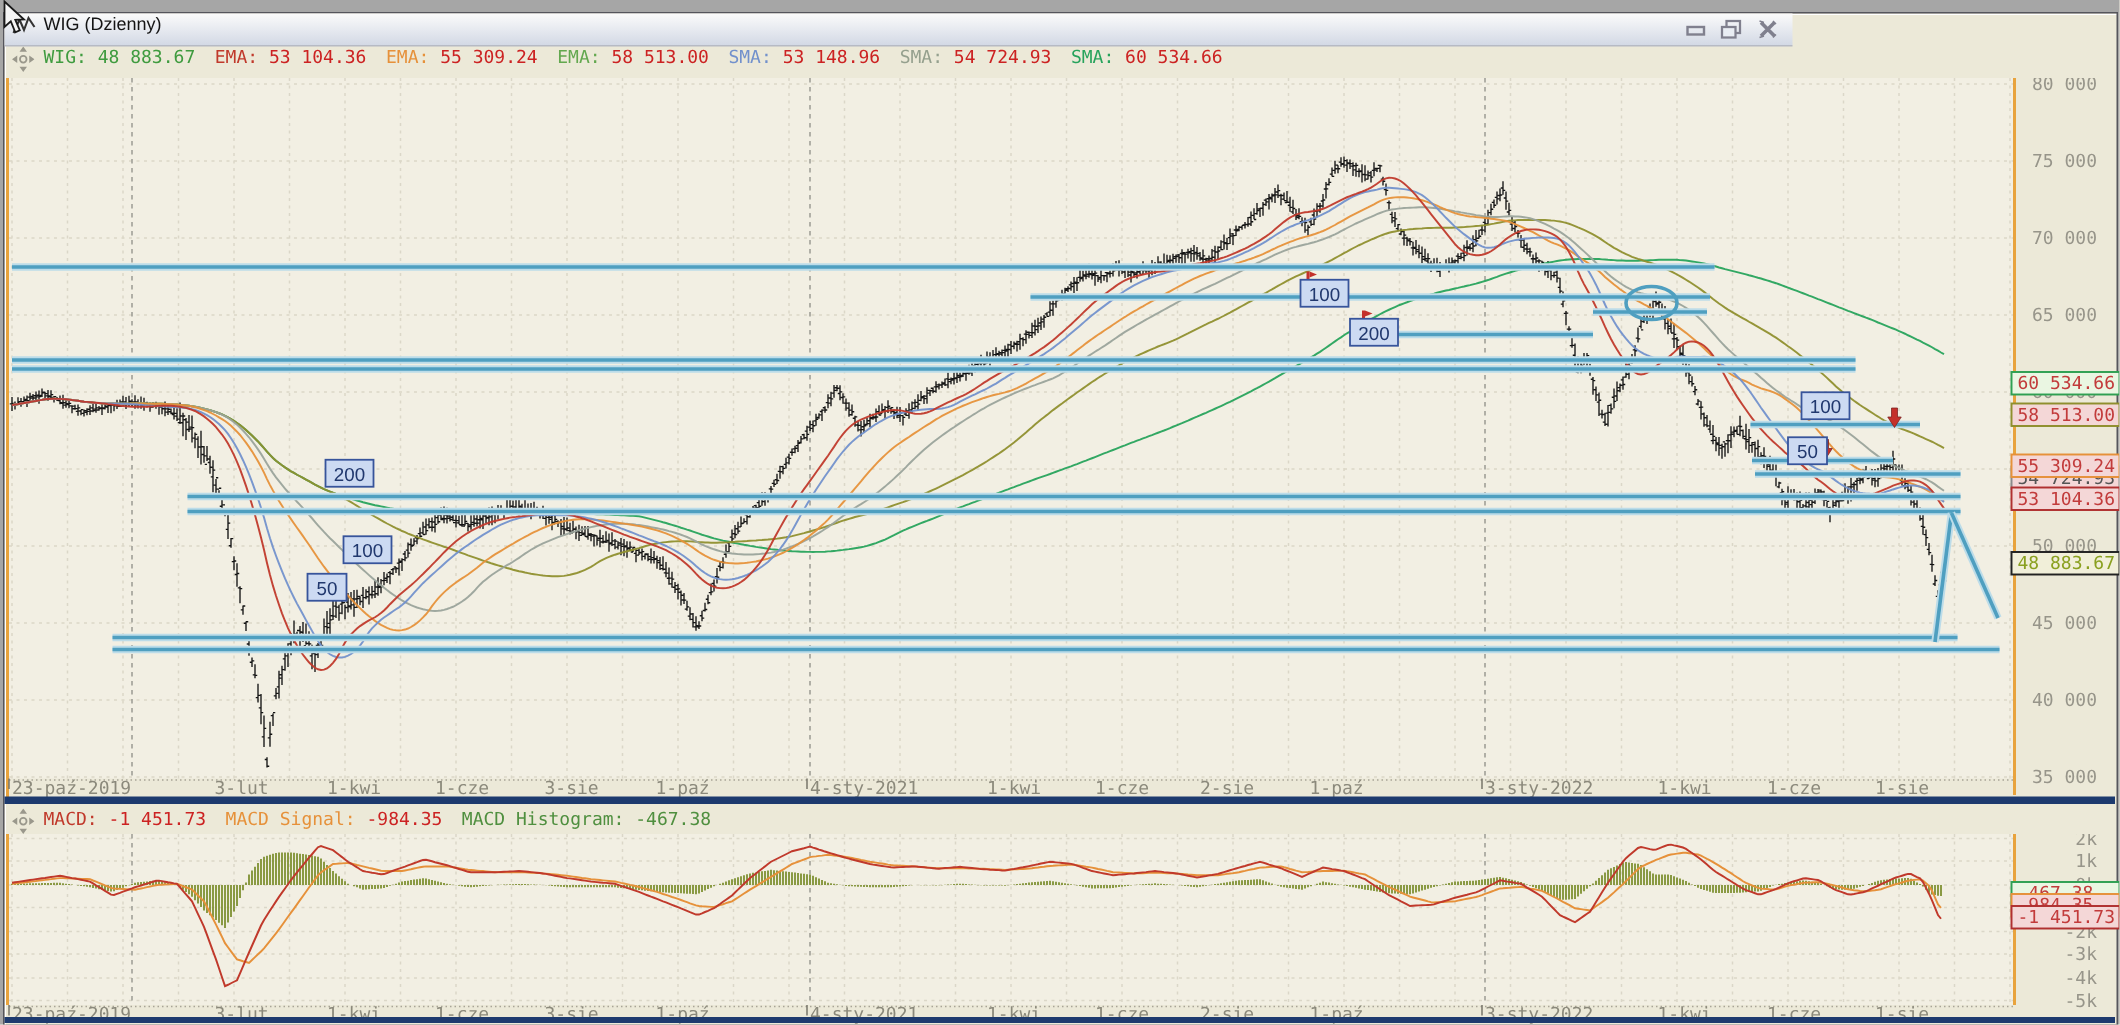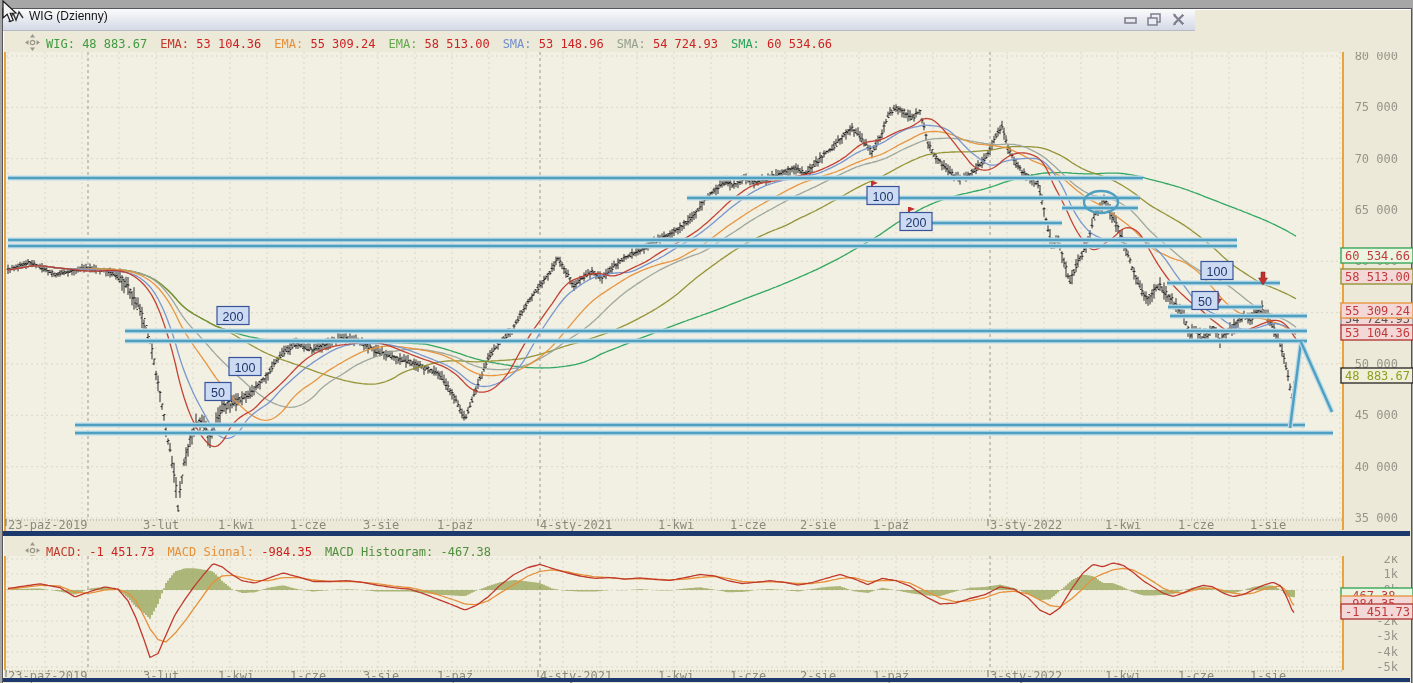--- a/index.html
+++ b/index.html
@@ -7,21 +7,21 @@
        font-family:"Liberation Sans",sans-serif;-webkit-font-smoothing:none}
   .window{position:absolute;left:2px;top:8px;width:1408px;height:674px;background:#ece9d8;
           border:1px solid #55555c;box-shadow:inset 1px 1px 0 #ffffff}
   .titlebar{position:absolute;left:3px;top:9px;width:1192px;height:21px;
             background:linear-gradient(#fbfbfb,#d3d9e5);border-bottom:1px solid #b6bac4;
             display:flex;}
   .title-icon{width:18px;height:16px;margin-left:4px}
   .title-text{font-size:12px;color:#141414;margin-left:4px}
   .win-controls{margin-left:auto;margin-right:8px;display:flex;gap:7px;align-items:center}
   .win-btn{width:17px;height:15px;cursor:default}
-  .legendbar{position:absolute;left:20px;height:20px;display:flex;align-items:flex-end;
+  .legendbar{position:absolute;left:3px;height:20px;display:flex;align-items:flex-start;
              font-family:"DejaVu Sans Mono",monospace;font-size:12px;white-space:pre}
   #main-legend{top:31px}
   #macd-legend{top:539px}
   .move-icon{width:15px;height:17px;margin:0 6px 0 5px}
   .legend-item{margin-right:13px}
   svg.layer{position:absolute;left:0}
   #main-chart-svg{top:52px}
   #macd-chart-svg{top:556px}
   .split{position:absolute;left:3px;width:1407px;background:#1d3a6e}
   #split-mid{top:531px;height:5px}

